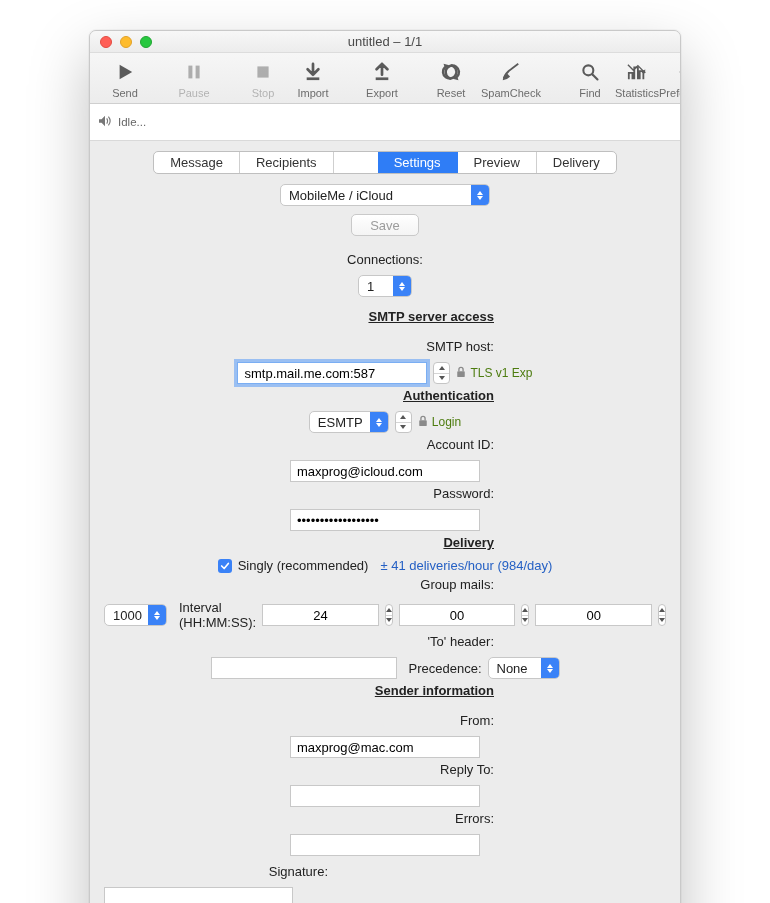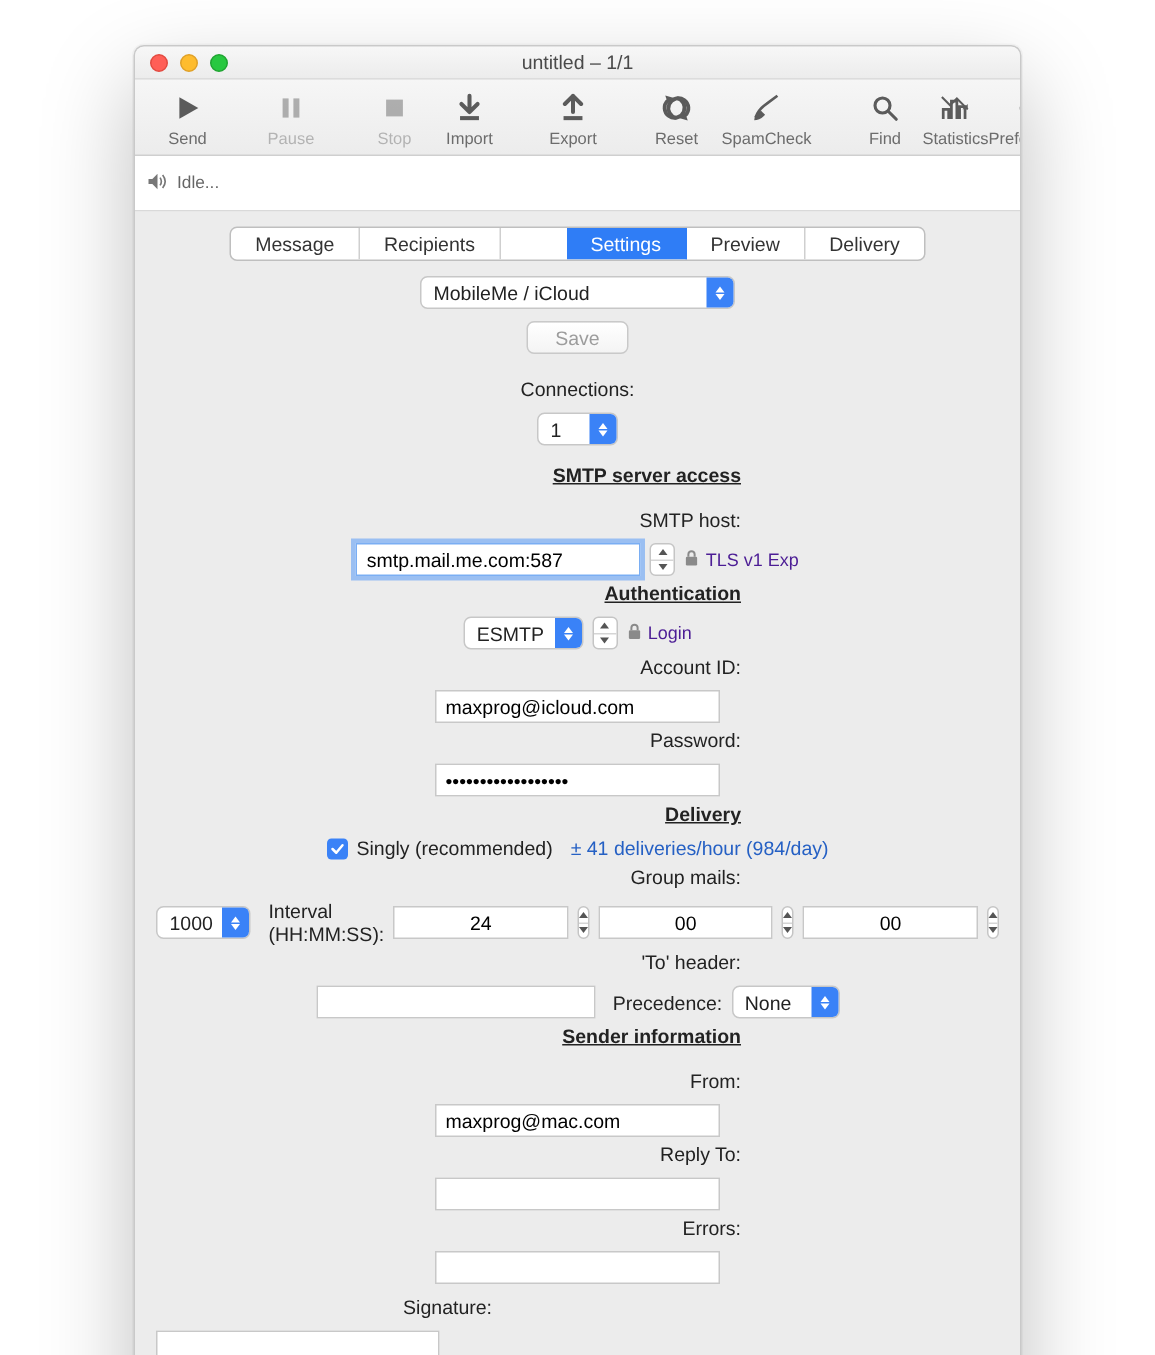--- a/index.html
+++ b/index.html
@@ -159,21 +159,21 @@
     display:flex; flex-direction:column; background:#fff;
   }
   .stepper div { flex:1; display:flex; align-items:center; justify-content:center; }
   .stepper div:first-child { border-bottom:1px solid #d5d5d5; }
   .stepper .tri-up, .stepper .tri-dn {
     width:0; height:0; border-left:3px solid transparent; border-right:3px solid transparent;
   }
   .stepper .tri-up { border-bottom:4px solid #555; }
   .stepper .tri-dn { border-top:4px solid #555; }
 
-  .lock { color:#4c1d95; font-size:12px; display:inline-flex; align-items:center; gap:4px; }
+  .lock { color:#4d7c0f; font-size:12px; display:inline-flex; align-items:center; gap:4px; }
 
   .check {
     width:14px; height:14px; border-radius:3px; background:#3a82f7;
     display:inline-flex; align-items:center; justify-content:center;
   }
   .check svg { width:10px; height:10px; }
 
   .link { color:#2560c4; font-size:13px; }
 
   .num-input { width:28px; text-align:center; padding:3px 2px; }

